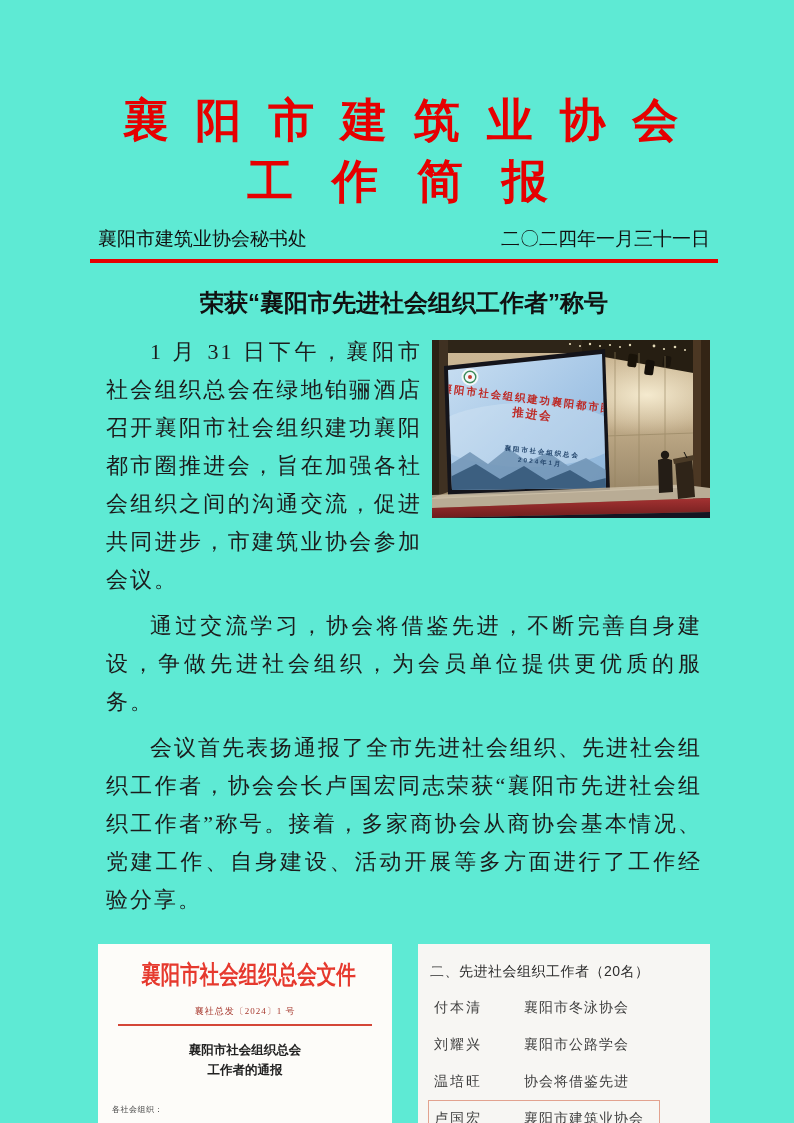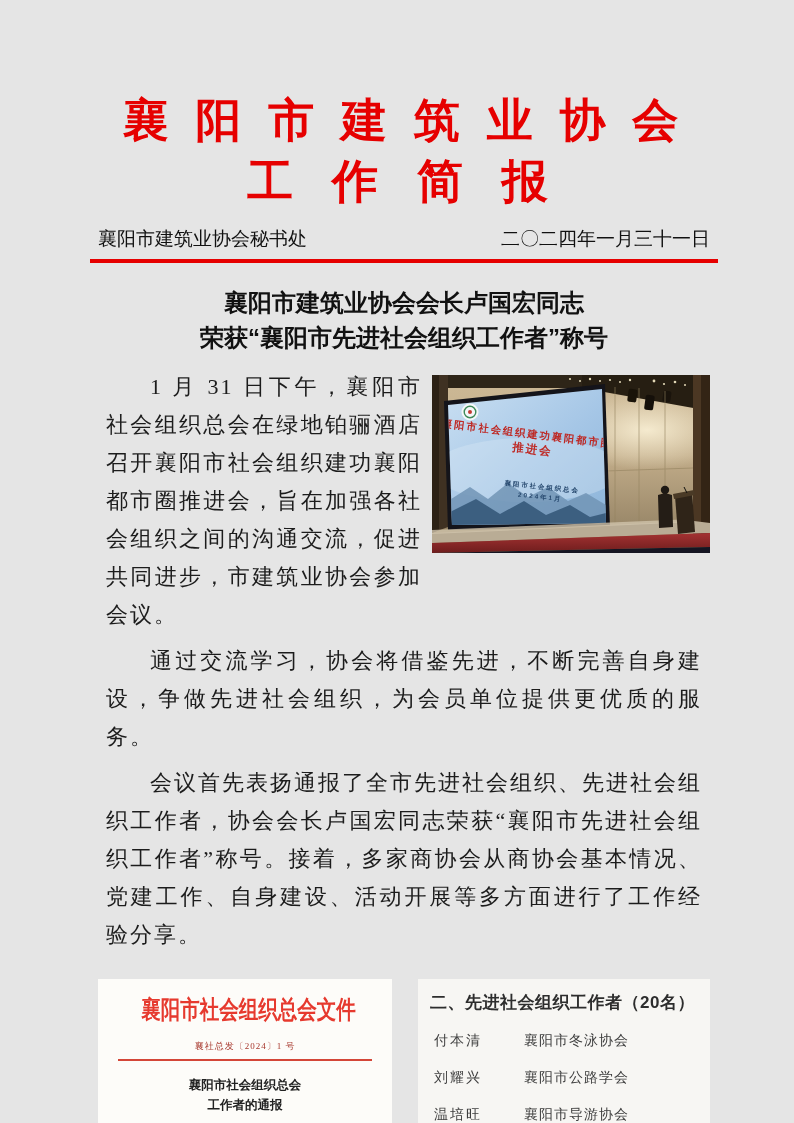--- a/index.html
+++ b/index.html
@@ -1,21 +1,21 @@
 <!DOCTYPE html>
 <html><head>
 <meta charset="utf-8">
 <style>
   * { box-sizing: border-box; }
   html,body { margin:0; padding:0; background:#ffffff; }
   .page {
     position: relative;
     width: 794px; height: 1123px;
     margin: 0 auto;
-    background: #e5e5e5;
+    background: #5eead4;
     font-family: "Liberation Serif", "DejaVu Serif", serif;
     color: #1c1c1c;
     padding: 88px 84px 0 98px;
     overflow: hidden;
   }
   
   .masthead-line1, .masthead-line2 {
     font-family: "Liberation Sans", "DejaVu Sans", sans-serif;
     font-weight: bold;
     text-align: center;
@@ -74,22 +74,22 @@
     font-weight: bold; font-size: 12.5px; line-height: 20px;
     text-align: center; color: #222;
   }
   .doc-salutation { font-size: 8px; color: #4a4a4a; margin-top: 24px; letter-spacing: .5px; }
   .award-scan {
     width: 292px; height: 254px; margin-left: 26px;
     background: #f7f6f3; padding: 10px 10px 0;
   }
   .award-header {
     font-family: "Liberation Sans", "DejaVu Sans", sans-serif;
-    font-weight: bold; font-size: 17px; color: #2d2d2d;
-    margin: 2px 0 8px 2px; letter-spacing: .5px;
+    font-weight: normal; font-size: 14px; color: #2d2d2d;
+    margin: 9px 0 8px 2px; letter-spacing: .5px;
   }
   .award-row {
     display: flex; align-items: center; height: 37px;
     padding: 0 5px; border: 1px solid transparent;
     font-size: 14px; color: #3e3e3e;
   }
   .award-row.highlighted { border-color: #e2a28f; margin-right: 40px; }
   .award-name { width: 90px; letter-spacing: 2px; flex: none; }
   .award-org { letter-spacing: 1px; white-space: nowrap; text-align: center; }
 </style>
@@ -102,21 +102,20 @@
     <div class="masthead-line1">襄 阳 市 建 筑 业 协 会</div>
     <div class="masthead-line2">工 作 简 报</div>
     <div class="publisher-row">
       <span>襄阳市建筑业协会秘书处</span>
       <span>二〇二四年一月三十一日</span>
     </div>
     <hr class="red-rule">
   </div>
 
   <div class="headline">
-    <div>襄阳市建筑业协会会长卢国宏同志</div>
     <div>荣获“襄阳市先进社会组织工作者”称号</div>
   </div>
 
   <div class="article-body clearfix">
     <div class="photo-figure">
       <svg viewBox="0 0 278 178" width="278" height="178" role="img">
         <defs>
           <linearGradient id="wallG" x1="0" y1="0" x2="0" y2="1">
             <stop offset="0" stop-color="#cdb996"></stop>
             <stop offset="0.45" stop-color="#c2ad8a"></stop>
@@ -239,21 +238,21 @@
           <div class="award-row">
             <span class="award-name">付本清</span>
             <span class="award-org">襄阳市冬泳协会</span>
           </div>
           <div class="award-row">
             <span class="award-name">刘耀兴</span>
             <span class="award-org">襄阳市公路学会</span>
           </div>
           <div class="award-row">
             <span class="award-name">温培旺</span>
-            <span class="award-org">襄阳市导游协会</span>
+            <span class="award-org">协会将借鉴先进</span>
           </div>
           <div class="award-row highlighted">
             <span class="award-name">卢国宏</span>
             <span class="award-org">襄阳市建筑业协会</span>
           </div>
         </div>
     </div>
 
   </div>
 </div>

